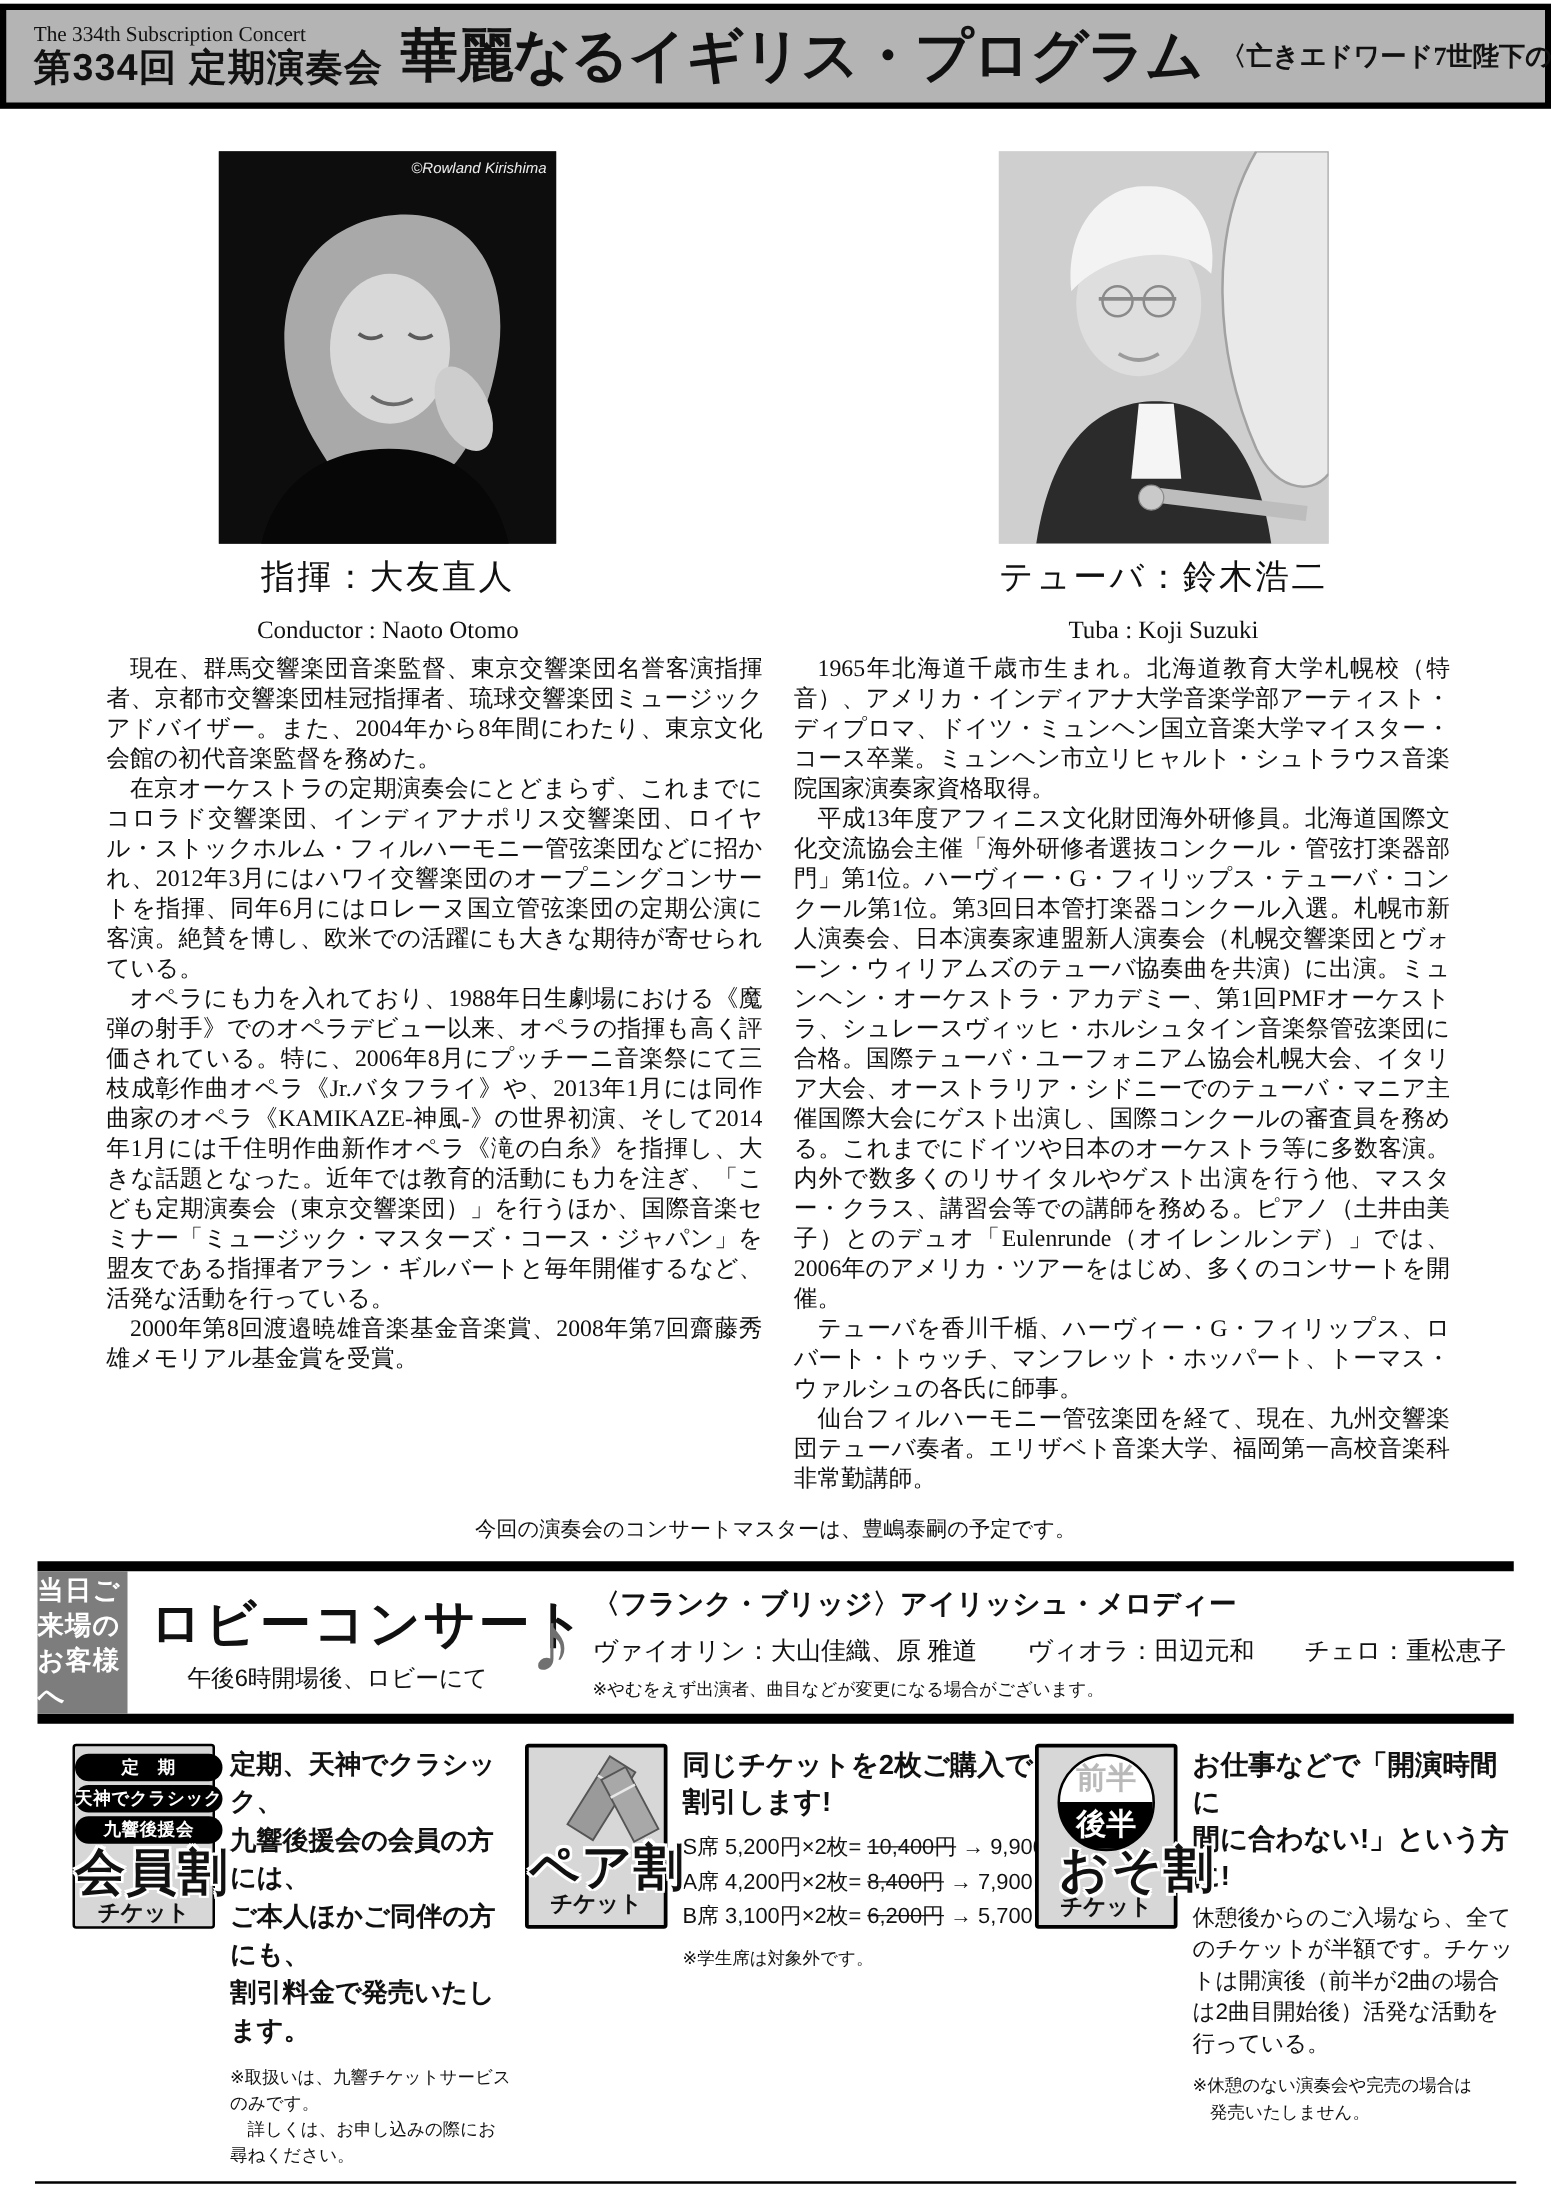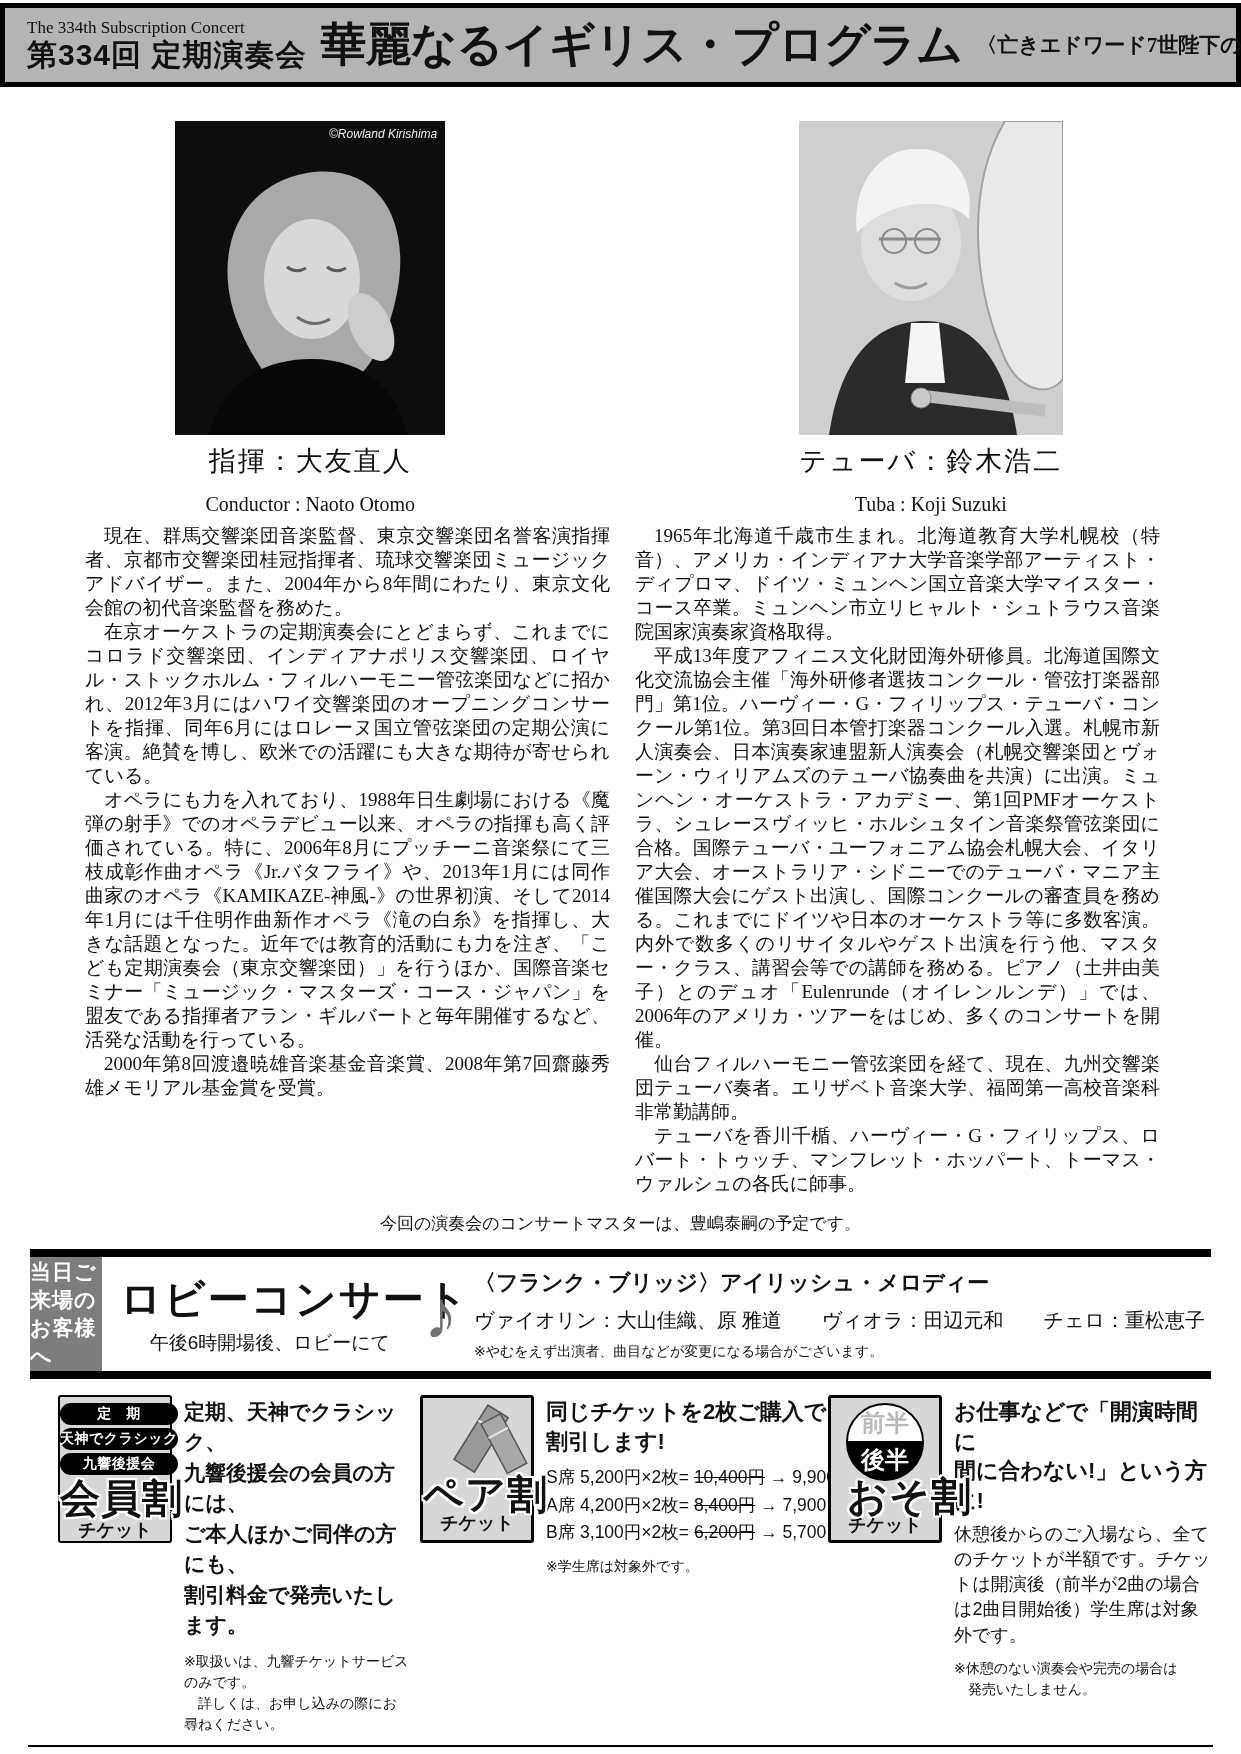--- a/index.html
+++ b/index.html
@@ -183,22 +183,22 @@
   <div class="bios">
     <div class="bio-col">
       <p>現在、群馬交響楽団音楽監督、東京交響楽団名誉客演指揮者、京都市交響楽団桂冠指揮者、琉球交響楽団ミュージックアドバイザー。また、2004年から8年間にわたり、東京文化会館の初代音楽監督を務めた。</p>
       <p>在京オーケストラの定期演奏会にとどまらず、これまでにコロラド交響楽団、インディアナポリス交響楽団、ロイヤル・ストックホルム・フィルハーモニー管弦楽団などに招かれ、2012年3月にはハワイ交響楽団のオープニングコンサートを指揮、同年6月にはロレーヌ国立管弦楽団の定期公演に客演。絶賛を博し、欧米での活躍にも大きな期待が寄せられている。</p>
       <p>オペラにも力を入れており、1988年日生劇場における《魔弾の射手》でのオペラデビュー以来、オペラの指揮も高く評価されている。特に、2006年8月にプッチーニ音楽祭にて三枝成彰作曲オペラ《Jr.バタフライ》や、2013年1月には同作曲家のオペラ《KAMIKAZE-神風-》の世界初演、そして2014年1月には千住明作曲新作オペラ《滝の白糸》を指揮し、大きな話題となった。近年では教育的活動にも力を注ぎ、「こども定期演奏会（東京交響楽団）」を行うほか、国際音楽セミナー「ミュージック・マスターズ・コース・ジャパン」を盟友である指揮者アラン・ギルバートと毎年開催するなど、活発な活動を行っている。</p>
       <p>2000年第8回渡邉暁雄音楽基金音楽賞、2008年第7回齋藤秀雄メモリアル基金賞を受賞。</p>
     </div>
     <div class="bio-col">
       <p>1965年北海道千歳市生まれ。北海道教育大学札幌校（特音）、アメリカ・インディアナ大学音楽学部アーティスト・ディプロマ、ドイツ・ミュンヘン国立音楽大学マイスター・コース卒業。ミュンヘン市立リヒャルト・シュトラウス音楽院国家演奏家資格取得。</p>
       <p>平成13年度アフィニス文化財団海外研修員。北海道国際文化交流協会主催「海外研修者選抜コンクール・管弦打楽器部門」第1位。ハーヴィー・G・フィリップス・テューバ・コンクール第1位。第3回日本管打楽器コンクール入選。札幌市新人演奏会、日本演奏家連盟新人演奏会（札幌交響楽団とヴォーン・ウィリアムズのテューバ協奏曲を共演）に出演。ミュンヘン・オーケストラ・アカデミー、第1回PMFオーケストラ、シュレースヴィッヒ・ホルシュタイン音楽祭管弦楽団に合格。国際テューバ・ユーフォニアム協会札幌大会、イタリア大会、オーストラリア・シドニーでのテューバ・マニア主催国際大会にゲスト出演し、国際コンクールの審査員を務める。これまでにドイツや日本のオーケストラ等に多数客演。内外で数多くのリサイタルやゲスト出演を行う他、マスター・クラス、講習会等での講師を務める。ピアノ（土井由美子）とのデュオ「Eulenrunde（オイレンルンデ）」では、2006年のアメリカ・ツアーをはじめ、多くのコンサートを開催。</p>
+      <p>テューバを香川千楯、ハーヴィー・G・フィリップス、ロバート・トゥッチ、マンフレット・ホッパート、トーマス・ウァルシュの各氏に師事。</p>
       <p>仙台フィルハーモニー管弦楽団を経て、現在、九州交響楽団テューバ奏者。エリザベト音楽大学、福岡第一高校音楽科非常勤講師。</p>
-      <p>テューバを香川千楯、ハーヴィー・G・フィリップス、ロバート・トゥッチ、マンフレット・ホッパート、トーマス・ウァルシュの各氏に師事。</p>
     </div>
   </div>
 
   <div class="concertmaster">今回の演奏会のコンサートマスターは、豊嶋泰嗣の予定です。</div>
 
   <div class="lobby">
     <div class="lobby-label">当日ご来場のお客様へ</div>
     <div class="lobby-center">
       <div class="lobby-title">ロビーコンサート</div>
       <div class="lobby-when">午後6時開場後、ロビーにて</div>
@@ -263,21 +263,21 @@
         <div class="maru">
           <span class="maru-top">前半</span>
           <span class="maru-bottom">後半</span>
         </div>
         <div class="big-wari late-big">おそ割</div>
         <div class="ticket-sub late-sub">チケット</div>
       </div>
       <div class="t-text">
         <div class="t-head">お仕事などで「開演時間に
 間に合わない!」という方に!</div>
-        <div class="late-desc">休憩後からのご入場なら、全てのチケットが半額です。チケットは開演後（前半が2曲の場合は2曲目開始後）学生席は対象外です。</div>
+        <div class="late-desc">休憩後からのご入場なら、全てのチケットが半額です。チケットは開演後（前半が2曲の場合は2曲目開始後）活発な活動を行っている。</div>
         <div class="t-note">※休憩のない演奏会や完売の場合は
 　発売いたしません。</div>
       </div>
     </div>
   </div>
 
   <div class="sep-thin"></div>
   <div class="info-row">
     <div class="pill">アクロス福岡館内の特典</div>
     <div class="info-text" style="white-space:pre-line">アクロス福岡館内のお店で九響会員証（定期会員・後援会会員）、または九響演奏会のチケットを提示していただければ特典が受けられます。

